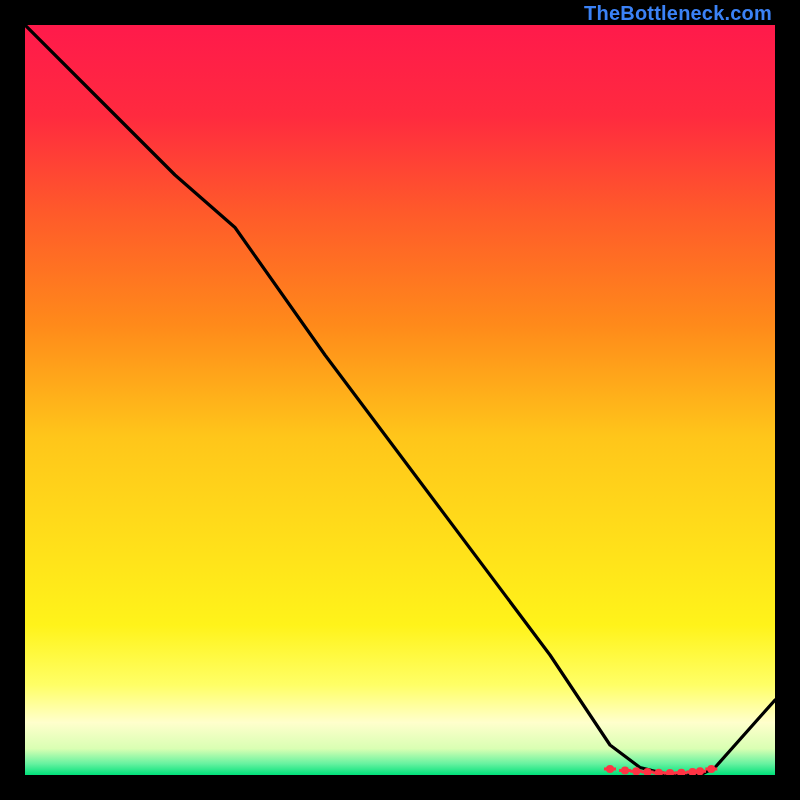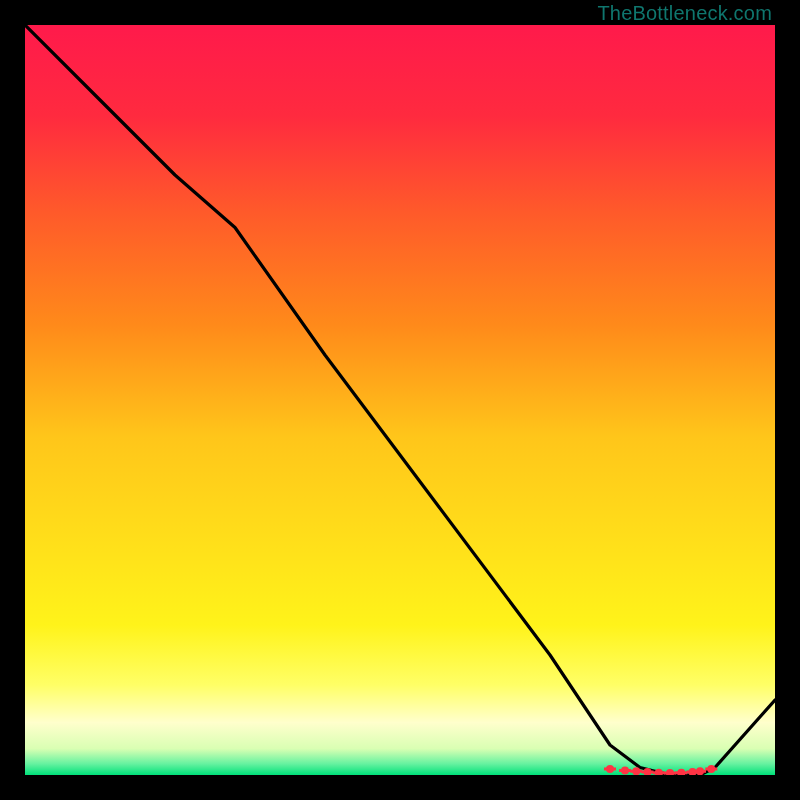--- a/index.html
+++ b/index.html
@@ -23,23 +23,23 @@
     position: absolute;
     left: 0;
     top: 0;
     width: 750px;
     height: 750px;
   }
   .watermark {
     position: absolute;
     top: 2px;
     right: 28px;
-    color: #0f766e;
+    color: #3b82f6;
     font-size: 20px;
-    font-weight: 400;
+    font-weight: 700;
     letter-spacing: 0.2px;
     user-select: none;
     margin-left: 36px;
   }
 </style>
 </head>
 <body>
 
 <div class="watermark">TheBottleneck.com</div>
 

